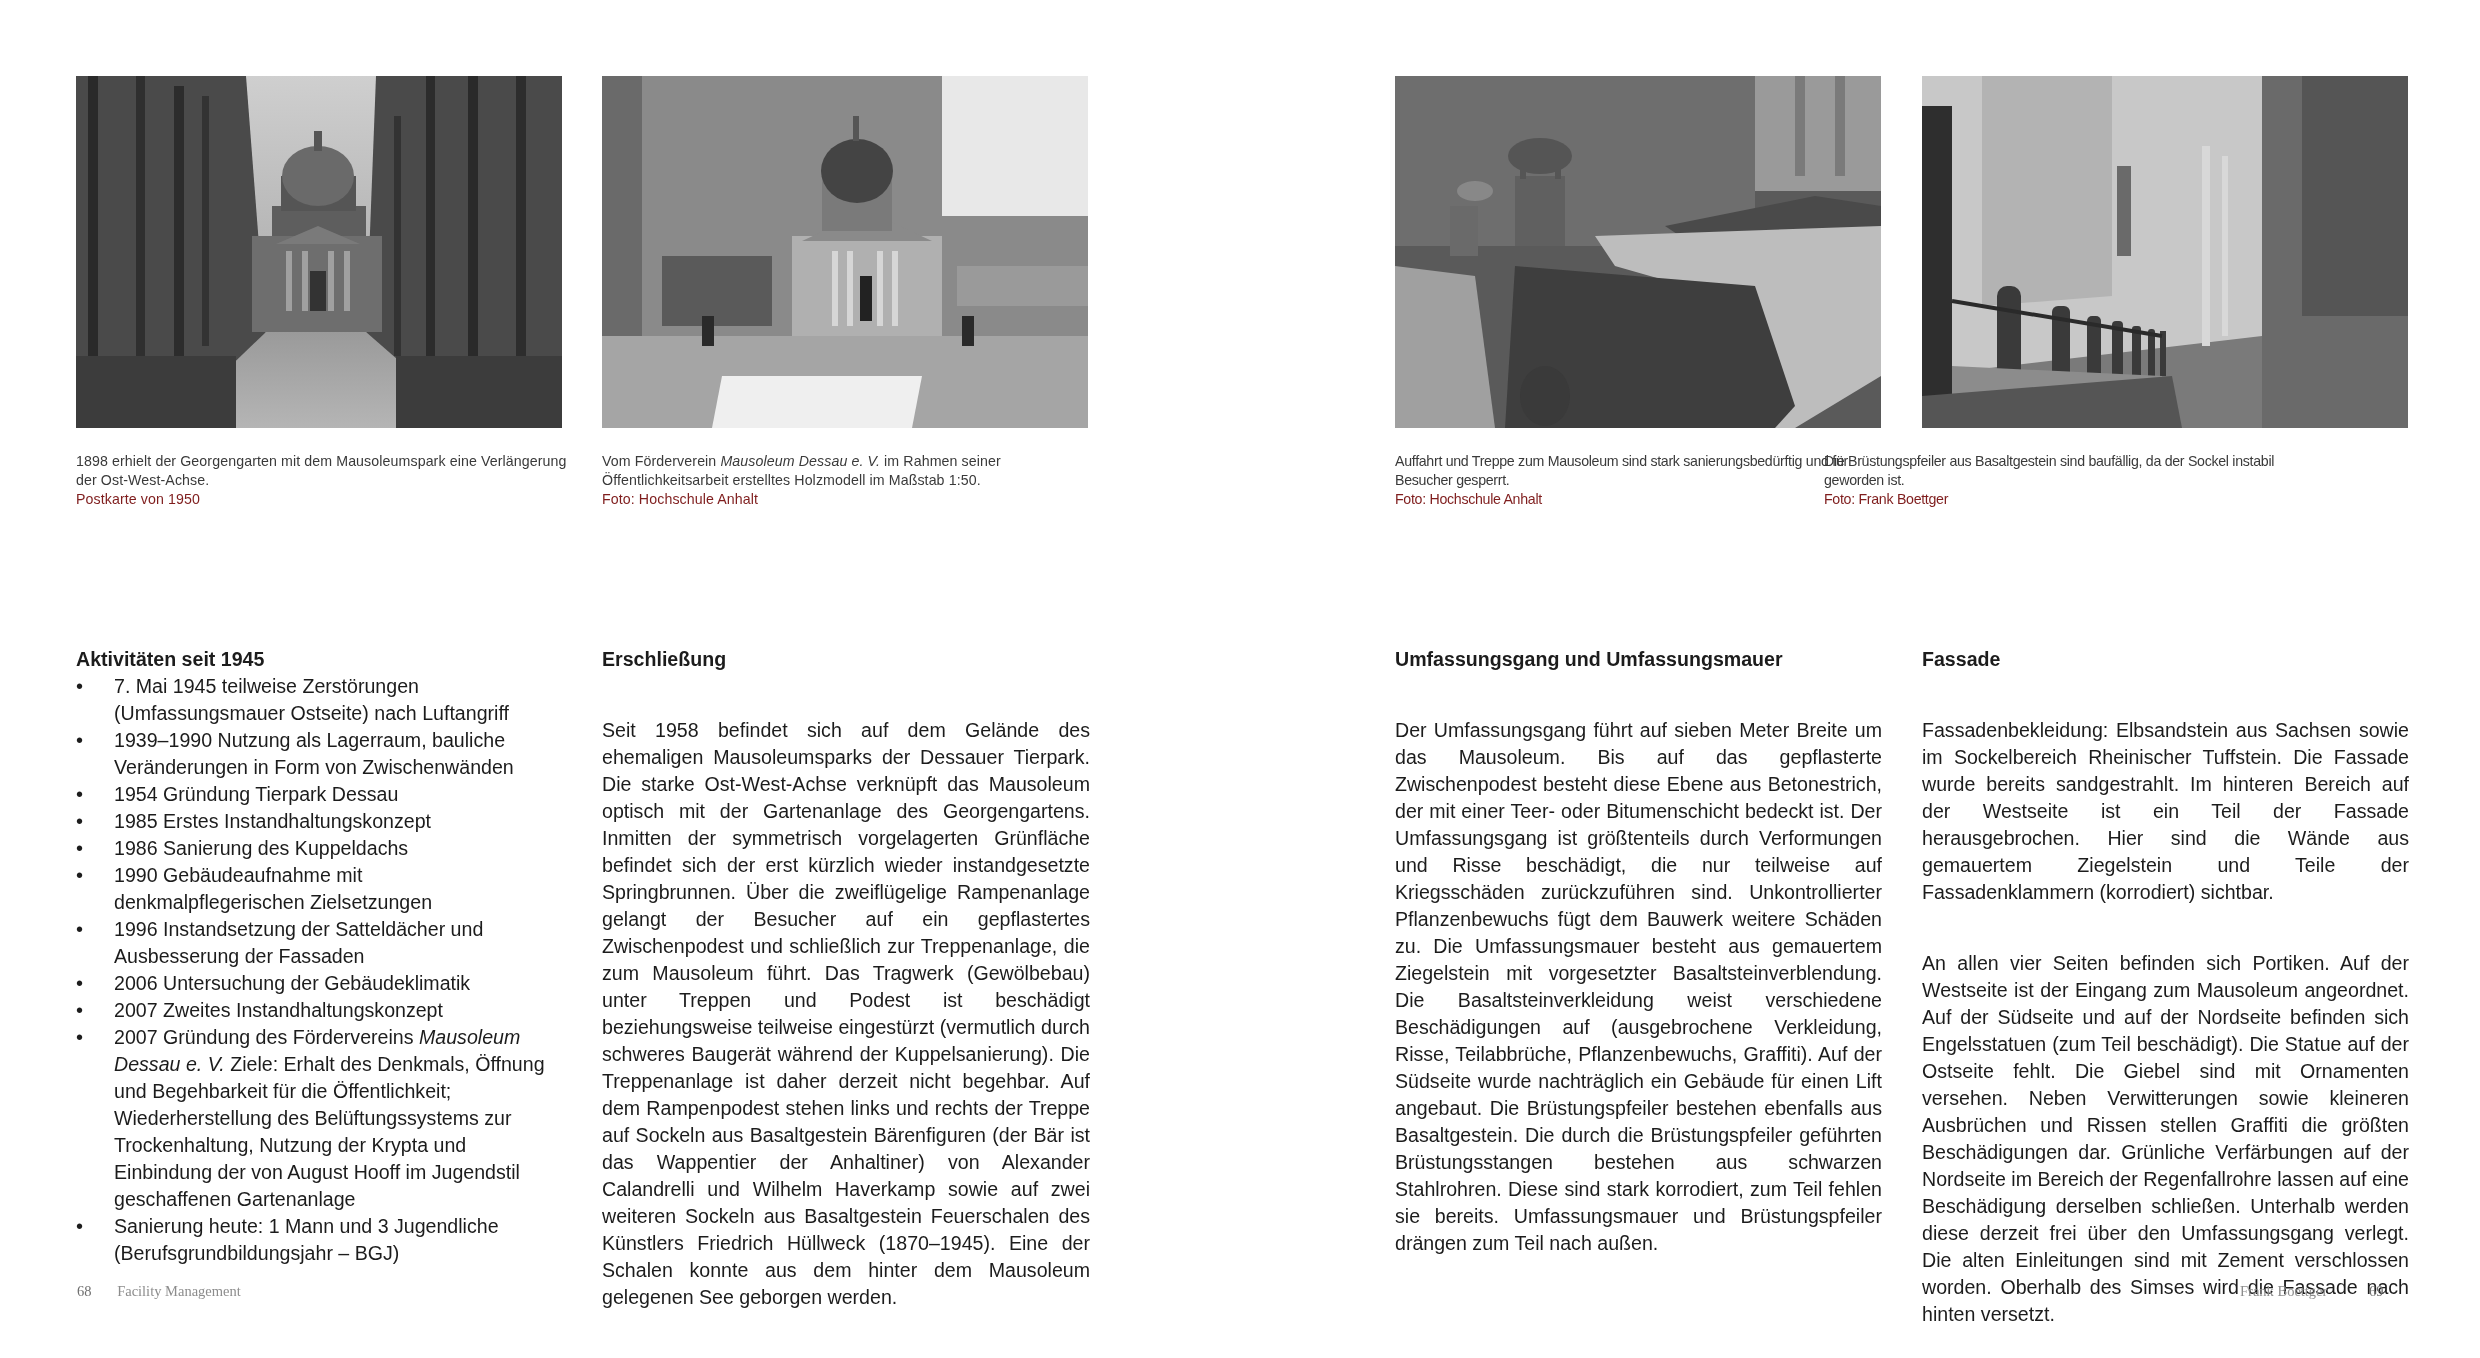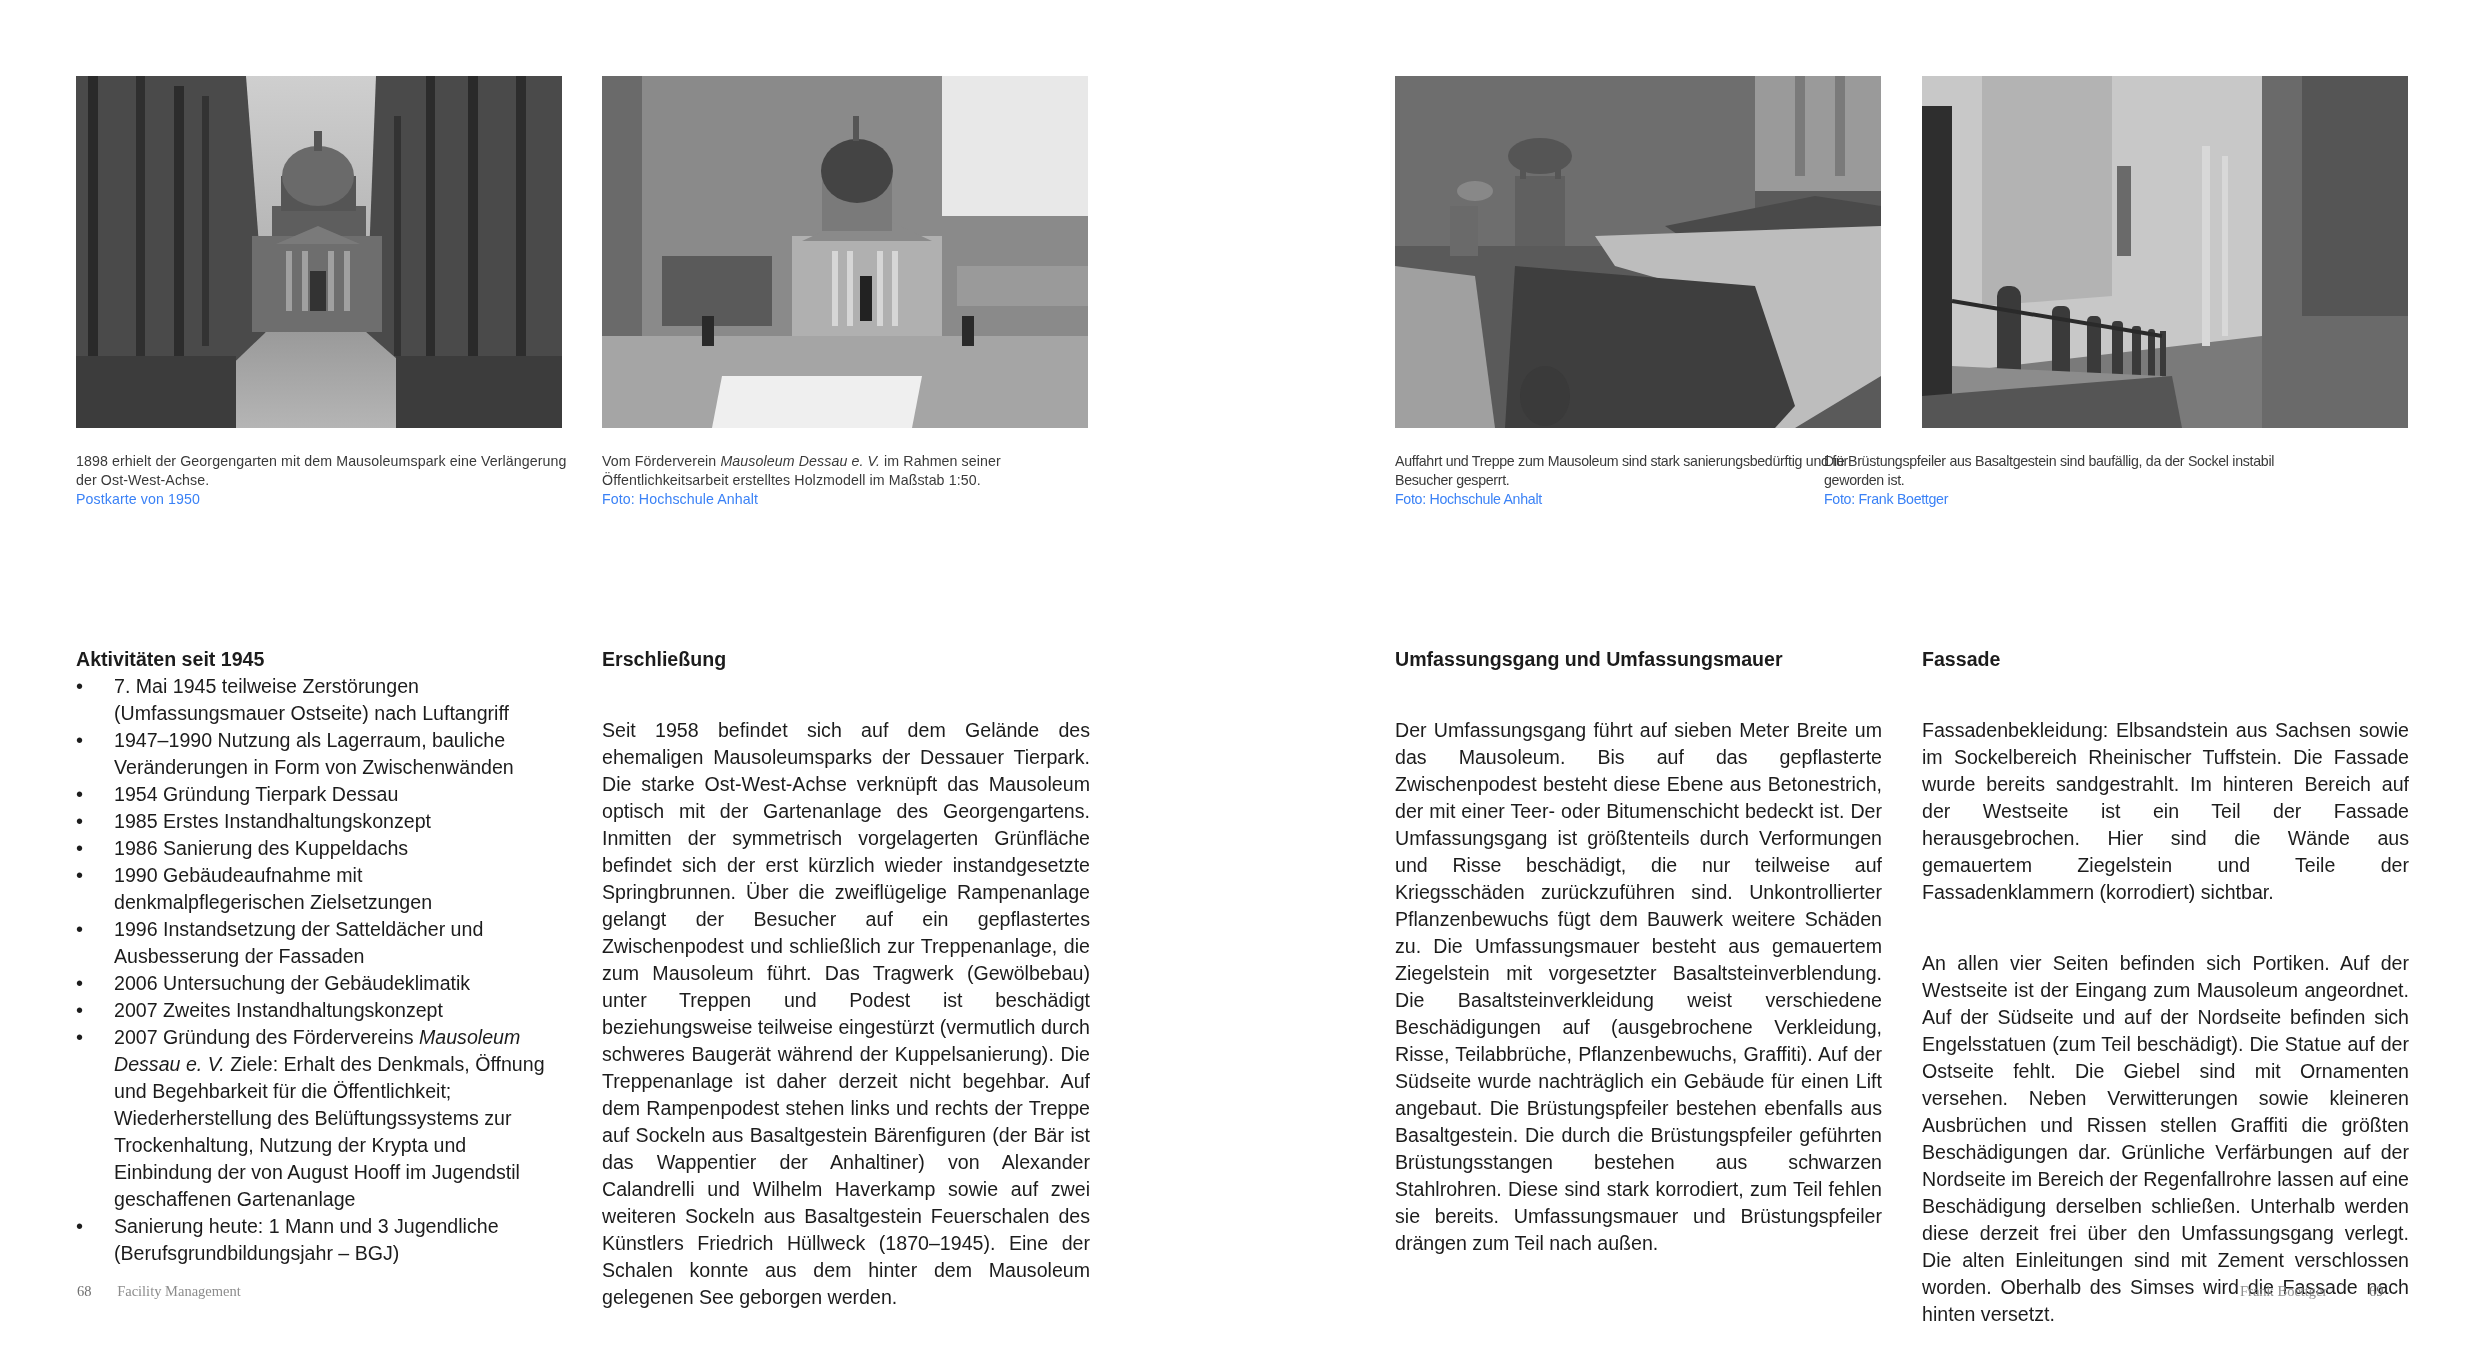--- a/index.html
+++ b/index.html
@@ -10,21 +10,21 @@
       position: absolute; top: 76px; width: 486px; height: 352px;
       overflow: hidden; background: #6b6b6b;
     }
     .photo svg { display: block; width: 100%; height: 100%; }
 
     .caption {
       position: absolute; top: 452px; width: 500px;
       font-size: 14.2px; line-height: 19px; color: #3a3a3a;
       font-family: "Liberation Sans", sans-serif; letter-spacing: 0.1px;
     }
-    .caption .credit { color: #3b82f6; display: block; }
+    .caption .credit { color: #7f1d1d; display: block; }
     .caption.narrow { letter-spacing: -0.3px; }
 
     .col {
       position: absolute; top: 626px; width: 488px;
       font-size: 19.6px; line-height: 27px; color: #1c1c1c;
       font-family: "Liberation Sans", sans-serif;
     }
     .col h3 { font-size: 19.6px; font-weight: bold; line-height: 27px; margin-top: 20px; }
     .col p { text-align: justify; hyphens: auto; margin-top: 44px; }
     .col ul { list-style: none; }
@@ -184,21 +184,21 @@
 
 <div class="caption narrow" style="left:1824px;">
   <span>Die Brüstungspfeiler aus Basaltgestein sind baufällig, da der Sockel instabil geworden ist.</span>
   <span class="credit">Foto: Frank Boettger</span>
 </div>
 
 <div class="col" style="left:76px; width:480px;">
   <h3>Aktivitäten seit 1945</h3>
   <ul>
     <li>7. Mai 1945 teilweise Zerstörungen (Umfassungsmauer Ostseite) nach Luftangriff</li>
-    <li>1947–1990 Nutzung als Lagerraum, bauliche Veränderungen in Form von Zwischenwänden</li>
+    <li>1939–1990 Nutzung als Lagerraum, bauliche Veränderungen in Form von Zwischenwänden</li>
     <li>1954 Gründung Tierpark Dessau</li>
     <li>1985 Erstes Instandhaltungskonzept</li>
     <li>1986 Sanierung des Kuppeldachs</li>
     <li>1990 Gebäudeaufnahme mit denkmalpflegerischen Zielsetzungen</li>
     <li>1996 Instandsetzung der Satteldächer und Ausbesserung der Fassaden</li>
     <li>2006 Untersuchung der Gebäudeklimatik</li>
     <li>2007 Zweites Instandhaltungskonzept</li>
     <li><span>2007 Gründung des Fördervereins </span><em>Mausoleum Dessau e. V.</em><span> Ziele: Erhalt des Denkmals, Öffnung und Begehbarkeit für die Öffentlichkeit; Wiederherstellung des Belüftungssystems zur Trockenhaltung, Nutzung der Krypta und Einbindung der von August Hooff im Jugendstil geschaffenen Gartenanlage</span></li>
     <li>Sanierung heute: 1 Mann und 3 Jugendliche (Berufsgrundbildungsjahr – BGJ)</li>
   </ul>

